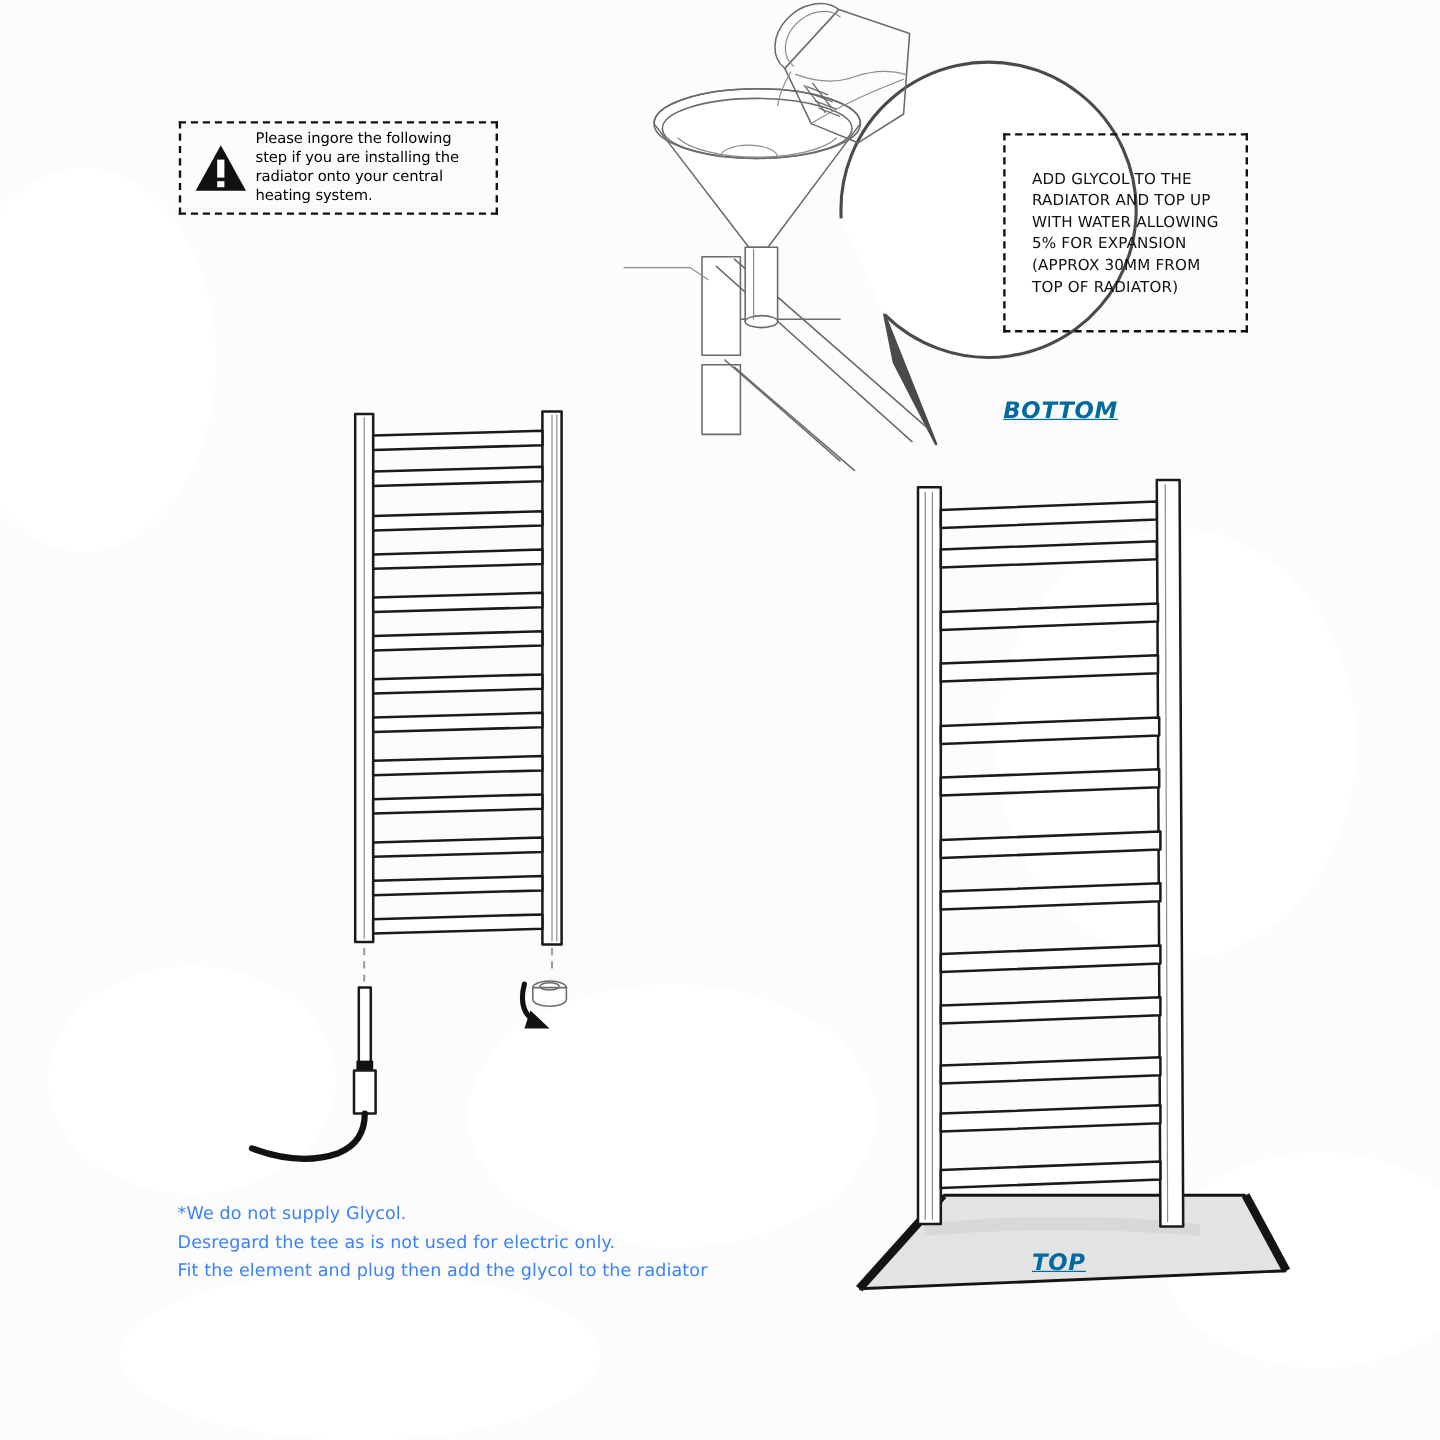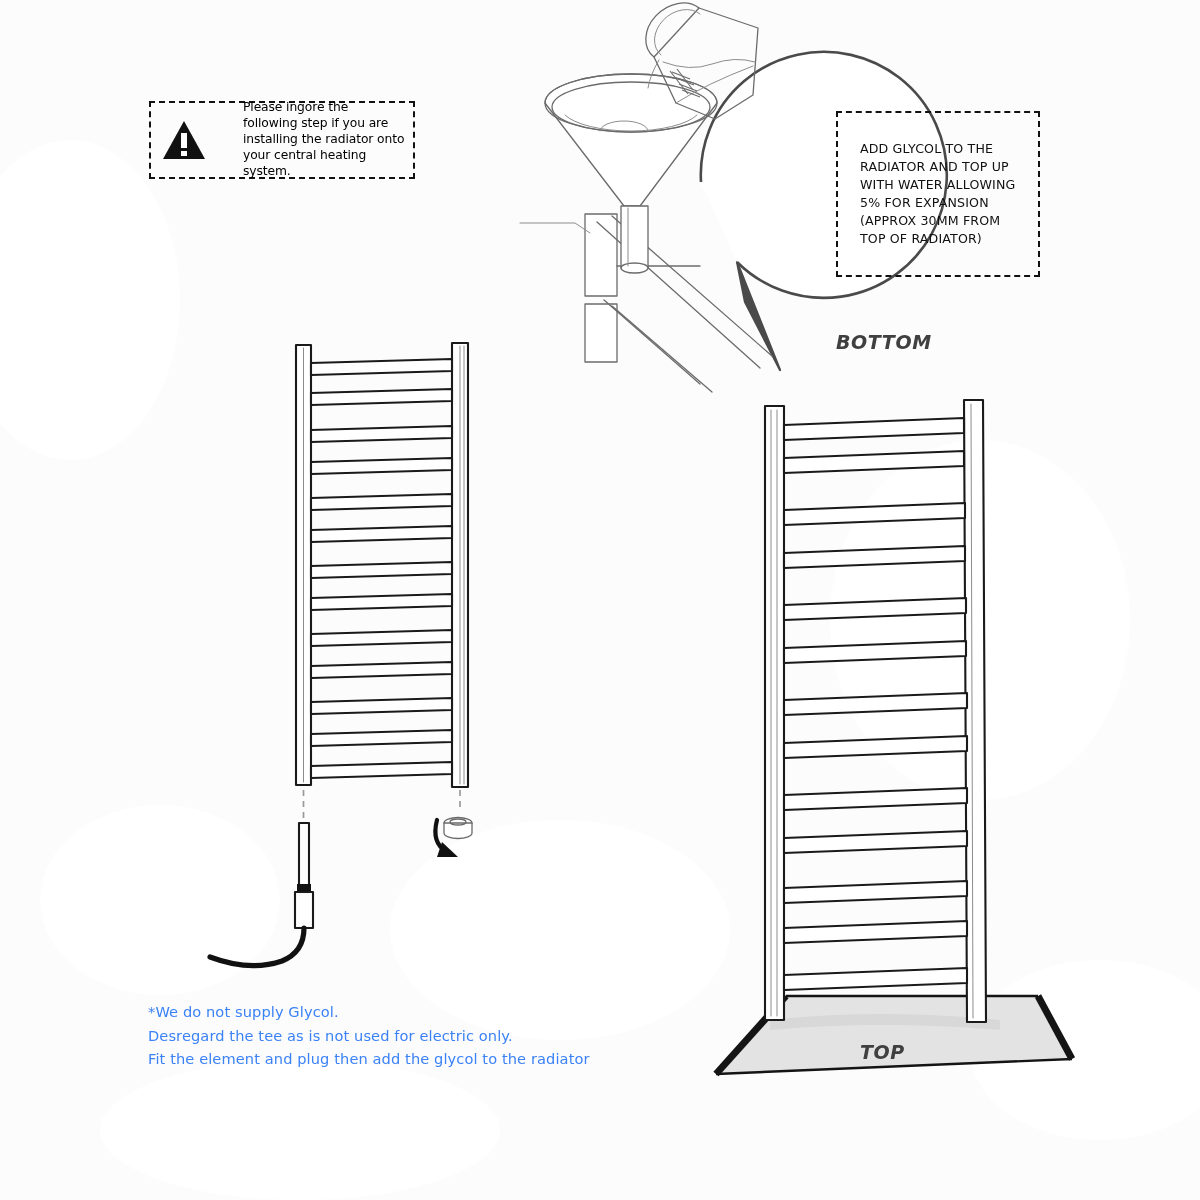--- a/index.html
+++ b/index.html
@@ -21,21 +21,20 @@
     width: 1200px;
     height: 1200px;
   }
 
   
   .note-box {
     position: absolute;
     border: 2px dashed #111111;
     box-sizing: border-box;
     background: transparent;
-    gap: 30px;
   }
   #warning-box {
     left: 149px;  top: 101px;
     width: 266px; height: 78px;
     display: flex;
     flex-direction: row;
     align-items: center;
     padding: 4px 8px 4px 10px;
   }
   #warning-icon {
@@ -70,22 +69,23 @@
     white-space: pre-line;
   }
 
   
   .ori-label {
     position: absolute;
     font-family: "DejaVu Sans", sans-serif;
     font-weight: bold;
     font-style: italic;
     font-size: 19px;
-    color: #404040;
+    color: #0369a1;
     letter-spacing: 0.6px;
+    text-decoration: underline;
   }
   #label-bottom { left: 836px; top: 331px; }
   #label-top    { left: 860px; top: 1041px; }
 
   #footnote {
     position: absolute;
     left: 148px; top: 1000px;
     width: 520px;
     font-family: "DejaVu Sans", sans-serif;
     font-size: 14.6px;

